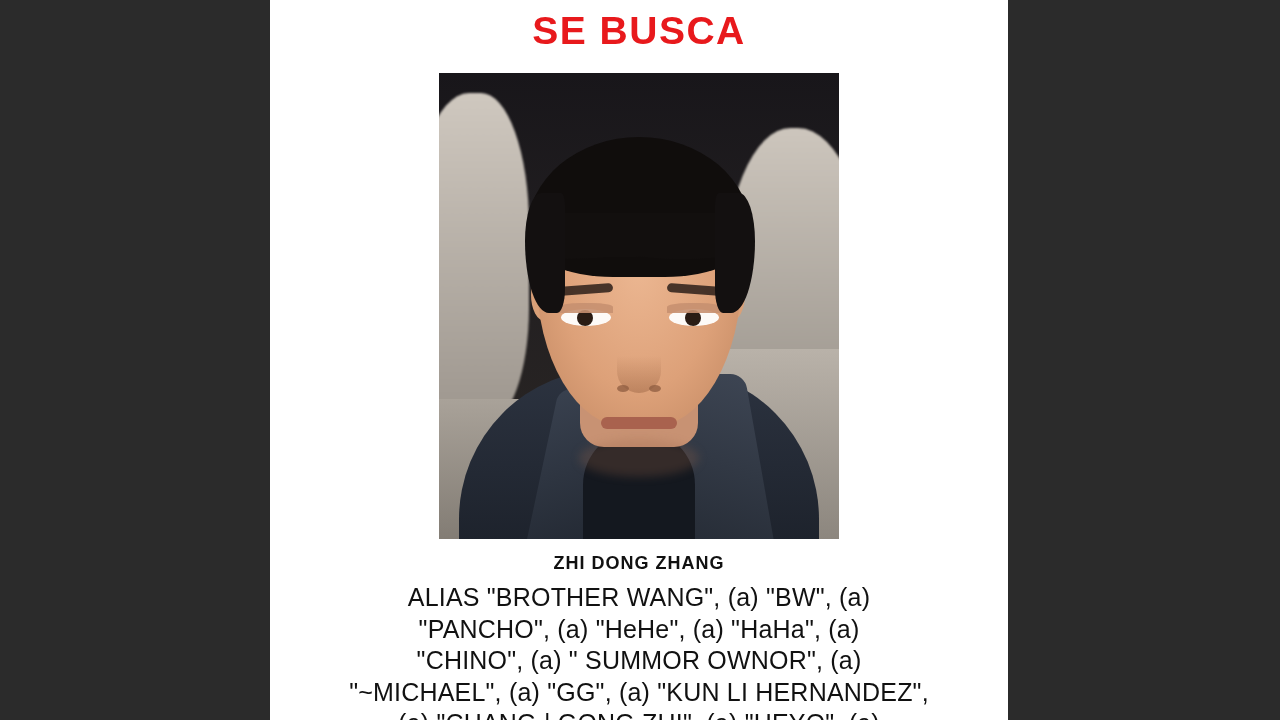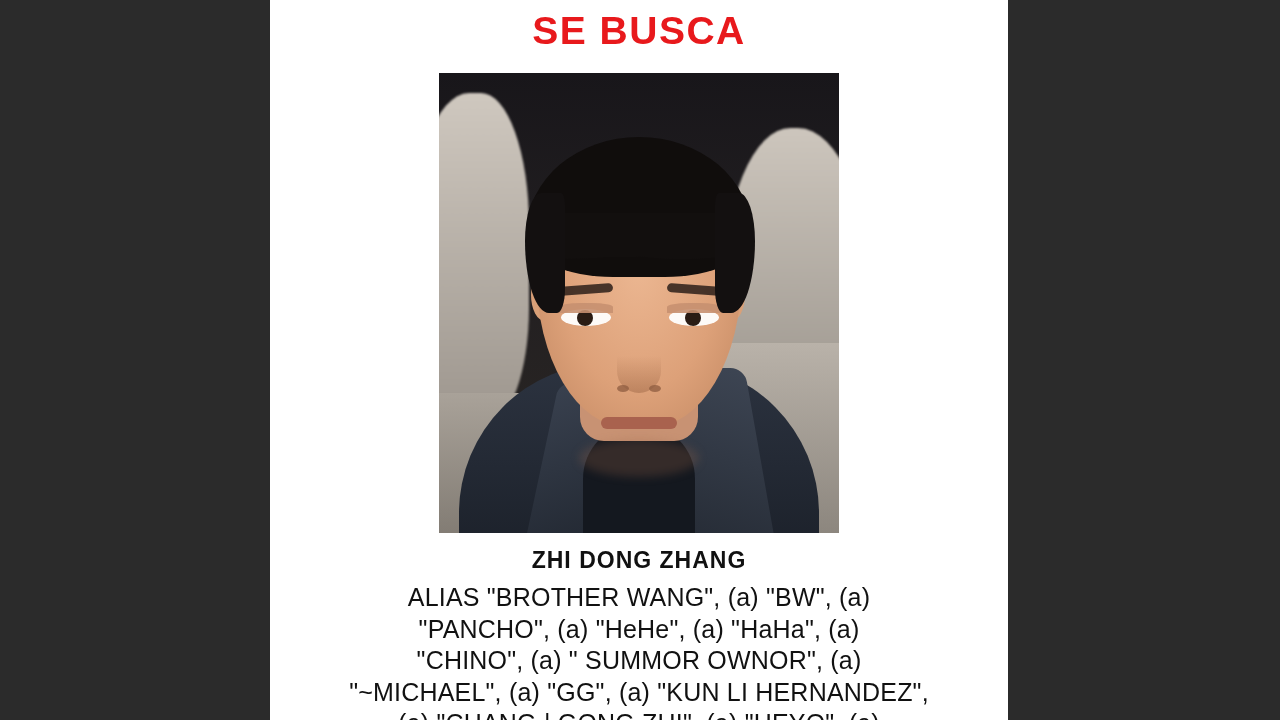--- a/index.html
+++ b/index.html
@@ -304,21 +304,21 @@
     top: 366px;
     width: 120px;
     height: 38px;
     background: rgba(150,100,70,.25);
     border-radius: 50%;
     filter: blur(4px);
   }
 
   .person-name {
     margin-top: 14px;
-    font-size: 23px;
+    font-size: 18px;
     font-weight: bold;
     letter-spacing: 1px;
     color: #111;
     text-align: right;
   }
 
   .alias-block {
     margin-top: 8px;
     width: 700px;
     text-align: center;

